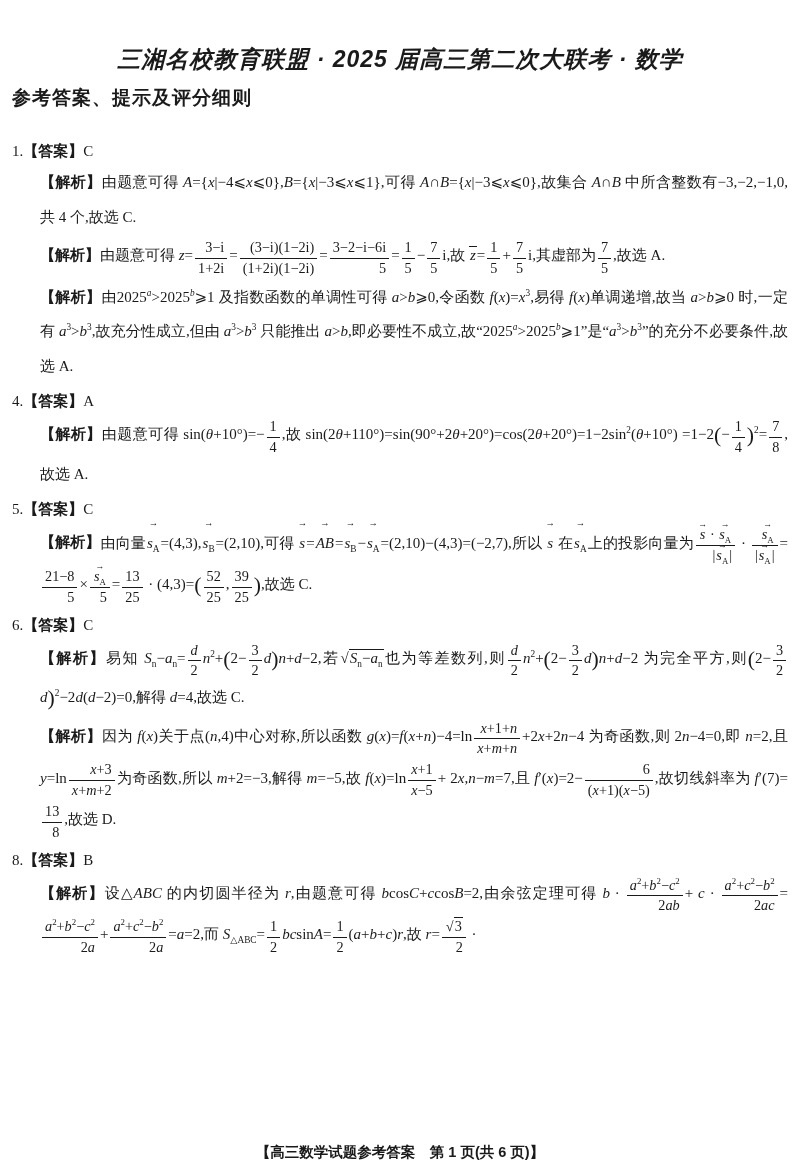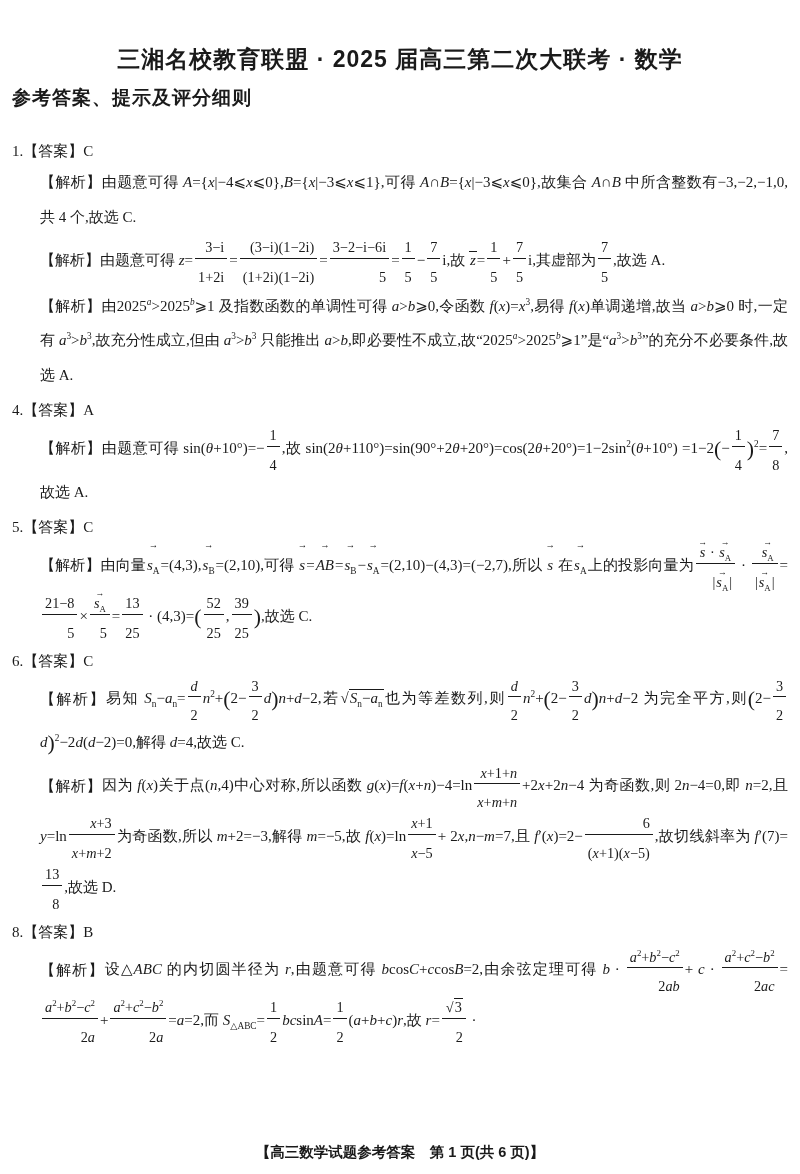--- a/index.html
+++ b/index.html
@@ -15,55 +15,56 @@
     box-sizing:border-box;
     padding:30px 12px 0 12px;
   }
   .title{
     text-align:center;
     font-family:"Liberation Sans","DejaVu Sans",sans-serif;
     font-weight:700;
     font-size:23px;
     letter-spacing:1px;
     margin:14px 0 10px 0;
+    font-style:italic;
   }
   .subtitle{
     font-family:"Liberation Sans","DejaVu Sans",sans-serif;
     font-weight:700;
     font-size:19px;
     letter-spacing:1px;
     margin:8px 0 26px 0;
   }
   .q{margin:0 0 2px 0;}
   .q-head{line-height:1.8;margin-top:4px;}
   .q-num{font-family:"Liberation Serif","DejaVu Serif",serif;}
   .b{
     font-family:"Liberation Sans","DejaVu Sans",sans-serif;
-    font-weight:400;
+    font-weight:700;
   }
   .q-body{
     margin-left:28px;
     line-height:2.3;
     text-align:justify;
   }
   .q-body i{font-style:italic;font-family:"Liberation Serif","DejaVu Serif",serif;}
   sup,sub{font-size:0.62em;line-height:0;}
   sup{vertical-align:super;}
   sub{vertical-align:sub;}
   
   .fr{
     display:inline-block;
     vertical-align:middle;
     text-align:right;
     line-height:1.25;
     margin:0 2px;
     font-size:0.95em;
   }
   .fr .n{display:block;border-bottom:1px solid #1a1a1a;padding:3px 3px 1px 3px;}
-  .fr .d{display:block;padding:1px 3px 0 3px;margin-top:9px;}
+  .fr .d{display:block;padding:1px 3px 0 3px;}
   
   .vec{position:relative;display:inline-block;margin:0 1px;}
   .vec::before{
     content:'\2192';
     position:absolute;
     top:-0.72em;
     left:50%;
     transform:translateX(-50%);
     font-size:0.62em;
     line-height:1;

